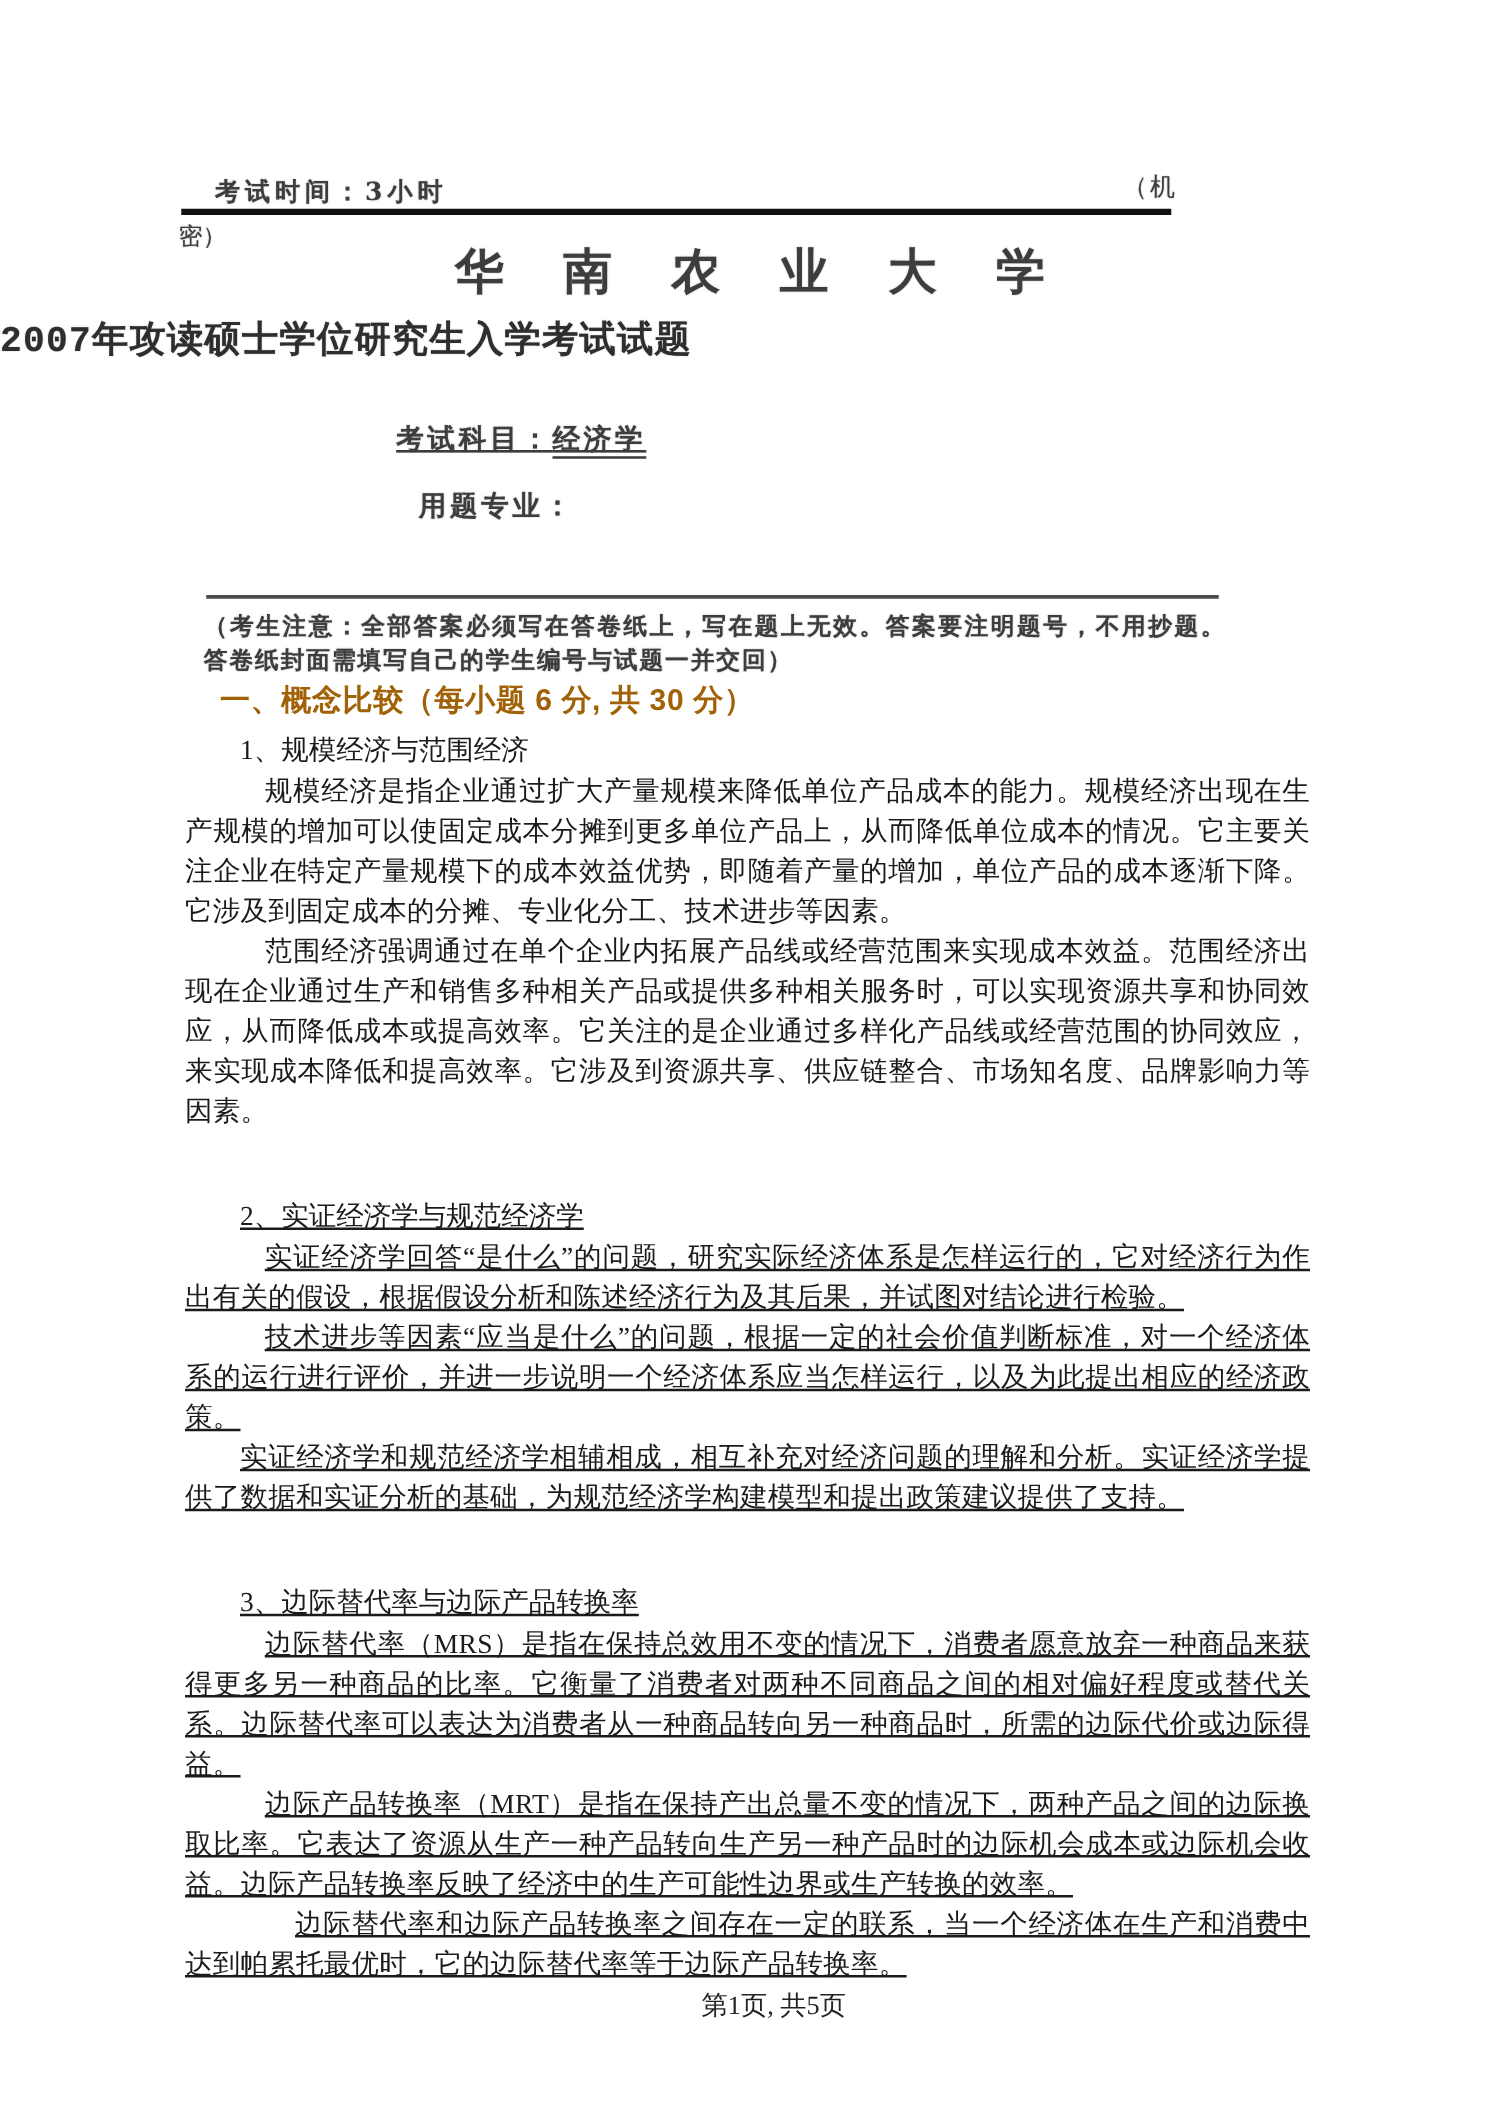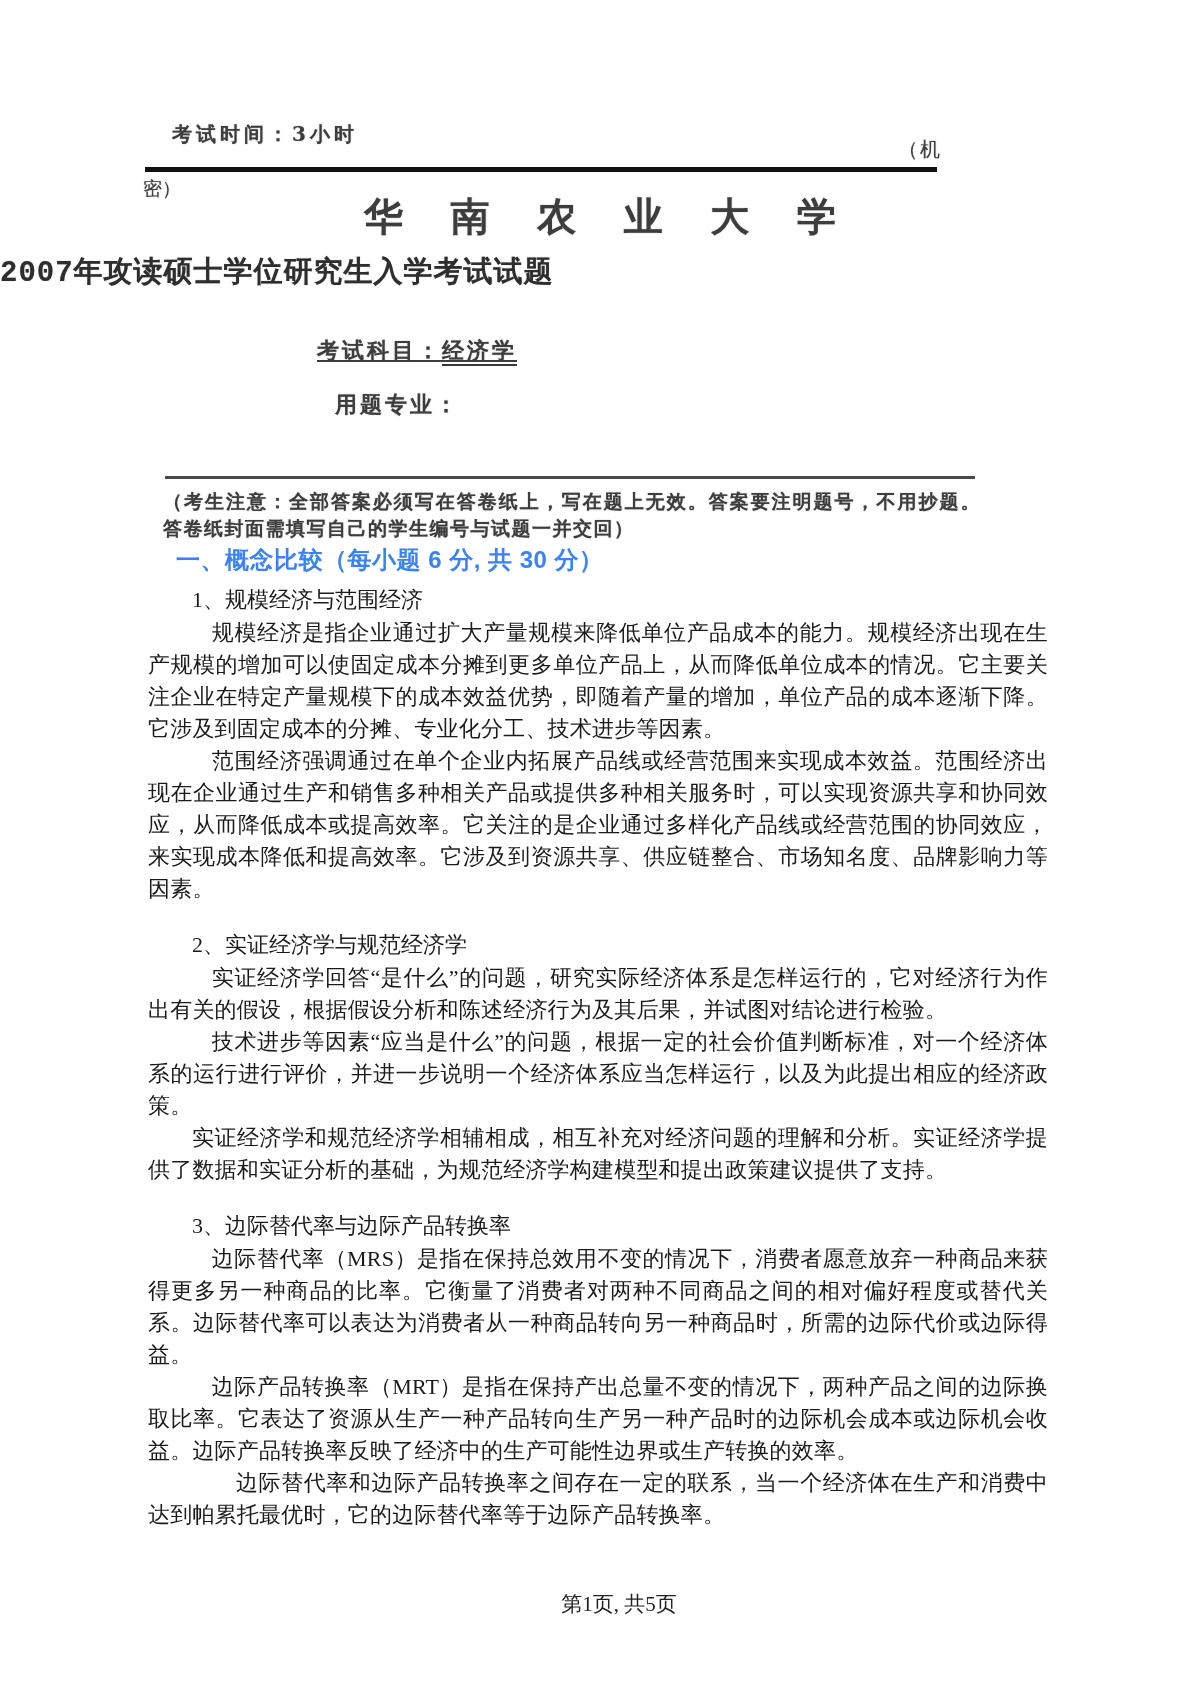--- a/index.html
+++ b/index.html
@@ -17,21 +17,21 @@
     color: #1b1b1b;
   }
   
   .scan {
     color: #3d3d3d;
     text-shadow: 0 0 1.2px rgba(70,70,70,0.55);
     font-family: "DejaVu Serif", "Liberation Serif", serif;
   }
   .exam-time {
     position: absolute;
-    top: 121px; left: 172px;
+    top: 140px; left: 172px;
     font-size: 20px;
     letter-spacing: 4px;
     font-weight: 600;
   }
   .seal-right {
     position: absolute;
     top: 136px; left: 898px;
     font-size: 20px;
     letter-spacing: 2px;
   }
@@ -113,25 +113,25 @@
   .main {
     position: absolute;
     top: 544px; left: 148px;
     width: 900px;
   }
   .section-heading {
     margin: 0 0 8px 28px;
     font-family: "Liberation Sans", "DejaVu Sans", sans-serif;
     font-size: 24px;
     font-weight: 700;
-    color: #3b82f6;
+    color: #a16207;
     letter-spacing: 0.5px;
   }
   .question { margin: 0; }
-  .question + .question { margin-top: 24px; }
+  .question + .question { margin-top: 52px; text-decoration: underline; }
   .q-title {
     margin: 0 0 1px 44px;
     font-size: 22px;
     font-weight: 400;
     line-height: 32px;
   }
   .body-text {
     margin: 0;
     font-size: 22px;
     line-height: 32px;

